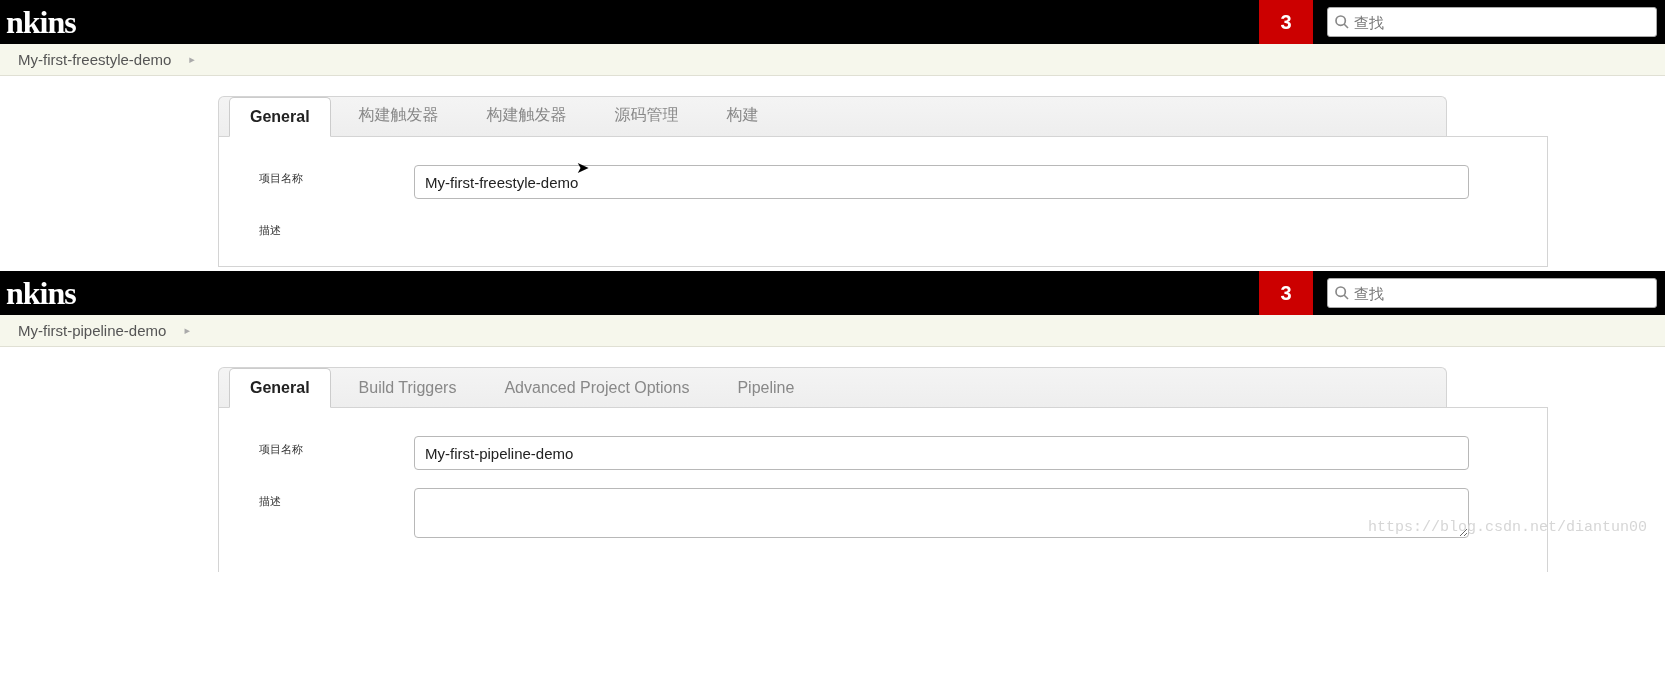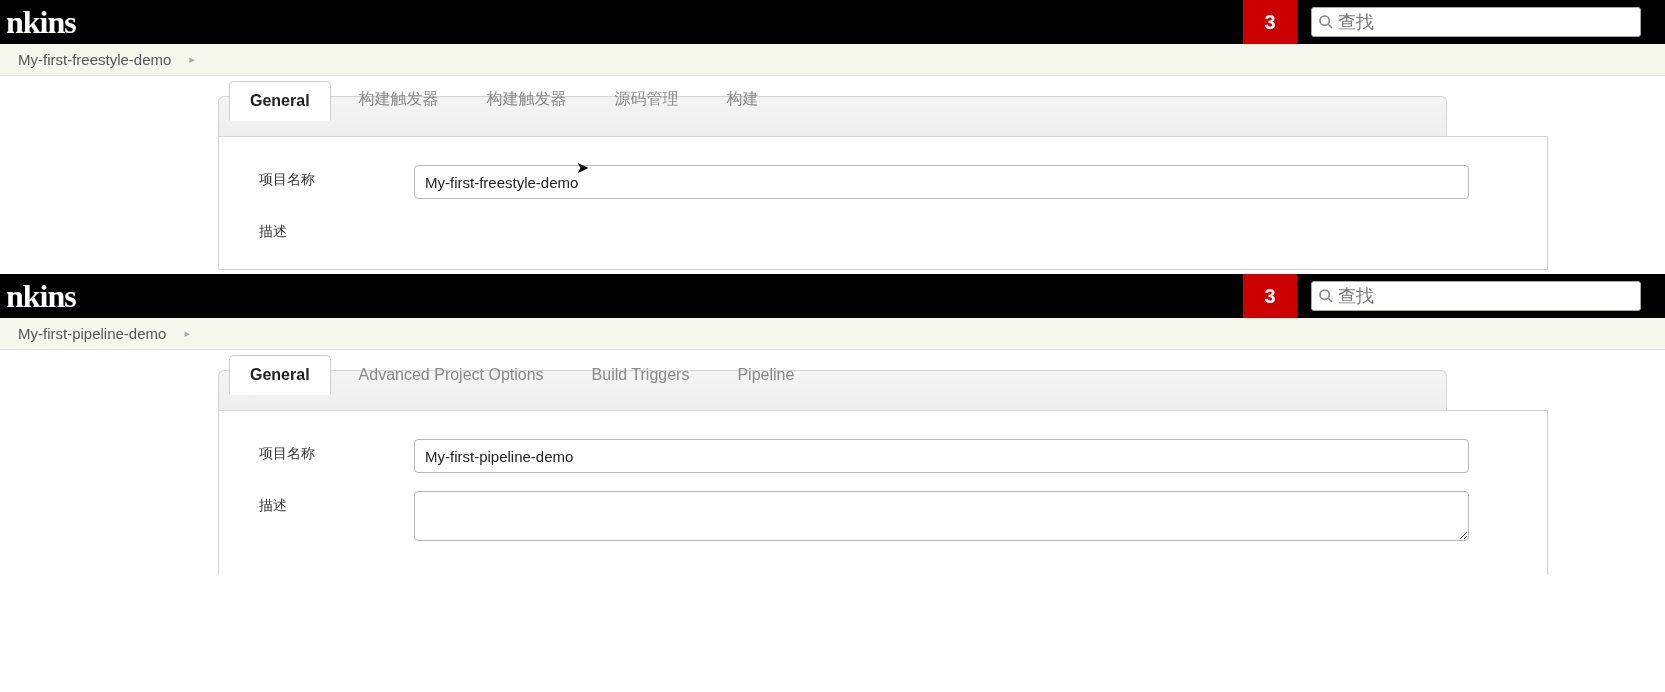--- a/index.html
+++ b/index.html
@@ -5,21 +5,21 @@
     * { box-sizing: border-box; margin: 0; padding: 0; }
     body { font-family: Arial, Helvetica, sans-serif; background: #fff; width: 1665px; }
 
     .header-bar {
       background: #000;
       height: 44px;
       display: flex;
       align-items: center;
       justify-content: space-between;
       padding-left: 6px;
-      padding-right: 16px;
+      padding-right: 0;
     }
     .logo-text {
       color: #fff;
       font-family: Georgia, "Times New Roman", serif;
       font-size: 32px;
       font-weight: bold;
       letter-spacing: -1px;
     }
     .header-right {
       display: flex;
@@ -47,21 +47,21 @@
       align-items: center;
       padding: 0 6px;
       font-size: 14px;
       color: #777;
     }
     .search-icon-svg { width: 16px; height: 16px; margin-right: 4px; flex-shrink:0; }
     .search-input {
       border: none;
       outline: none;
       flex: 1;
-      font-size: 18px;
+      font-size: 15px;
       color: #333;
       background: transparent;
     }
     .search-input::placeholder { color: #777; }
 
     .breadcrumb-bar {
       background: #f6f7ec;
       border-bottom: 1px solid #e0e0d4;
       padding: 7px 18px;
       font-size: 15px;
@@ -74,21 +74,21 @@
 
     .content-wrap { padding: 20px 0 0 218px; }
 
     .tabs-bar {
       background: linear-gradient(#f4f4f4, #eee);
       border: 1px solid #d4d4d4;
       border-bottom: none;
       border-radius: 6px 6px 0 0;
       display: flex;
       align-items: flex-end;
-      padding: 16px 10px;
+      padding: 0 10px;
       height: 40px;
       width: 1229px;
     }
     .tab {
       padding: 10px 20px;
       font-size: 16px;
       color: #888;
       cursor: pointer;
       margin-right: 8px;
     }
@@ -110,21 +110,21 @@
     }
     .panel-2 { border-bottom: none; padding-bottom: 30px; }
 
     .form-row {
       display: flex;
       align-items: flex-start;
       margin-bottom: 18px;
     }
     .form-label {
       width: 155px;
-      font-size: 14px;
+      font-size: 11px;
       color: #333;
       padding-top: 6px;
     }
     .form-field { flex: 1; }
     .text-input {
       width: 1055px;
       height: 34px;
       border: 1px solid #b8b8b8;
       border-radius: 4px;
       padding: 0 10px;
@@ -240,32 +240,33 @@
   </div>
 
   <div class="breadcrumb-bar">
     <span>My-first-pipeline-demo</span>
     <span class="breadcrumb-sep">▸</span>
   </div>
 
   <div class="content-wrap">
     <div class="tabs-bar">
       <div class="tab active">General</div>
+      <div class="tab">Build Triggers</div>
       <div class="tab">Advanced Project Options</div>
-      <div class="tab">Build Triggers</div>
       <div class="tab">Pipeline</div>
     </div>
     <div class="panel panel-2">
       <div class="form-row">
         <div class="form-label">项目名称</div>
         <div class="form-field">
           <input class="text-input" value="My-first-pipeline-demo" style="">
         </div>
       </div>
       <div class="form-row" style="margin-bottom:0">
         <div class="form-label">描述</div>
         <div class="form-field">
           <textarea class="textarea-input" style="height: 50px;"></textarea>
         </div>
       </div>
     </div>
   </div>
+  <div class="watermark" style="top:248px">https://blog.csdn.net/diantun00</div>
 </div>
 
 </body></html>

